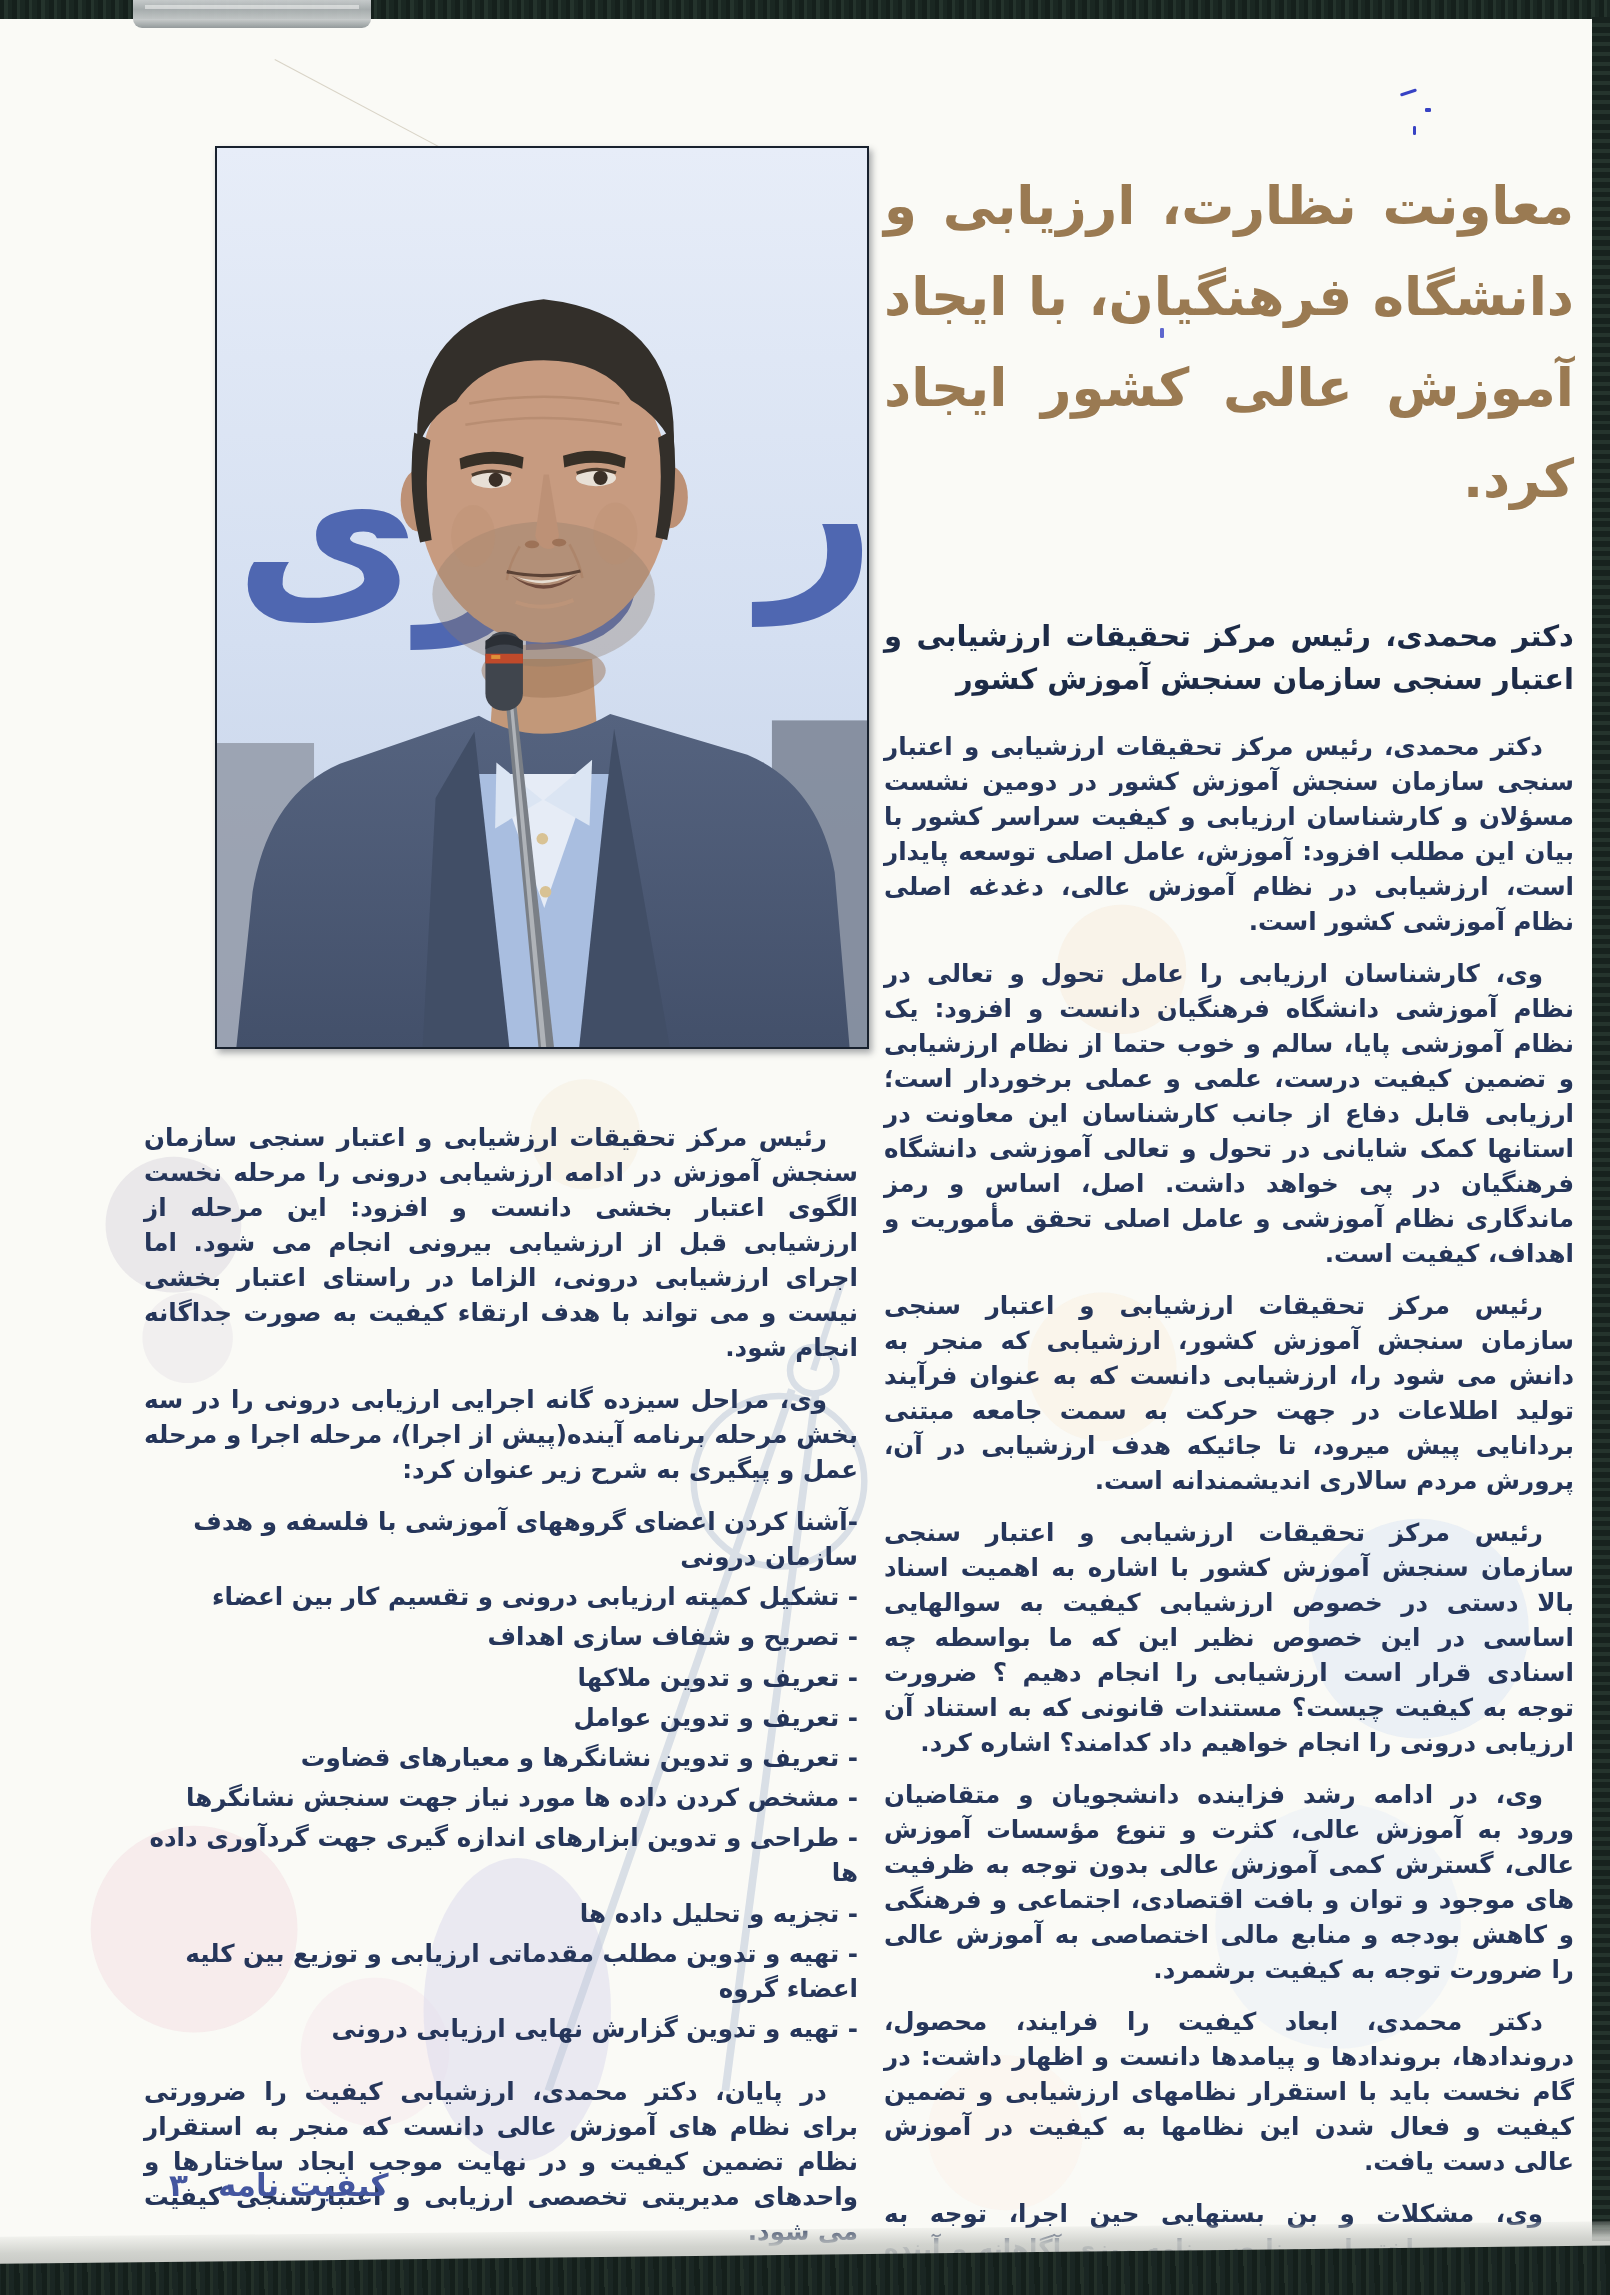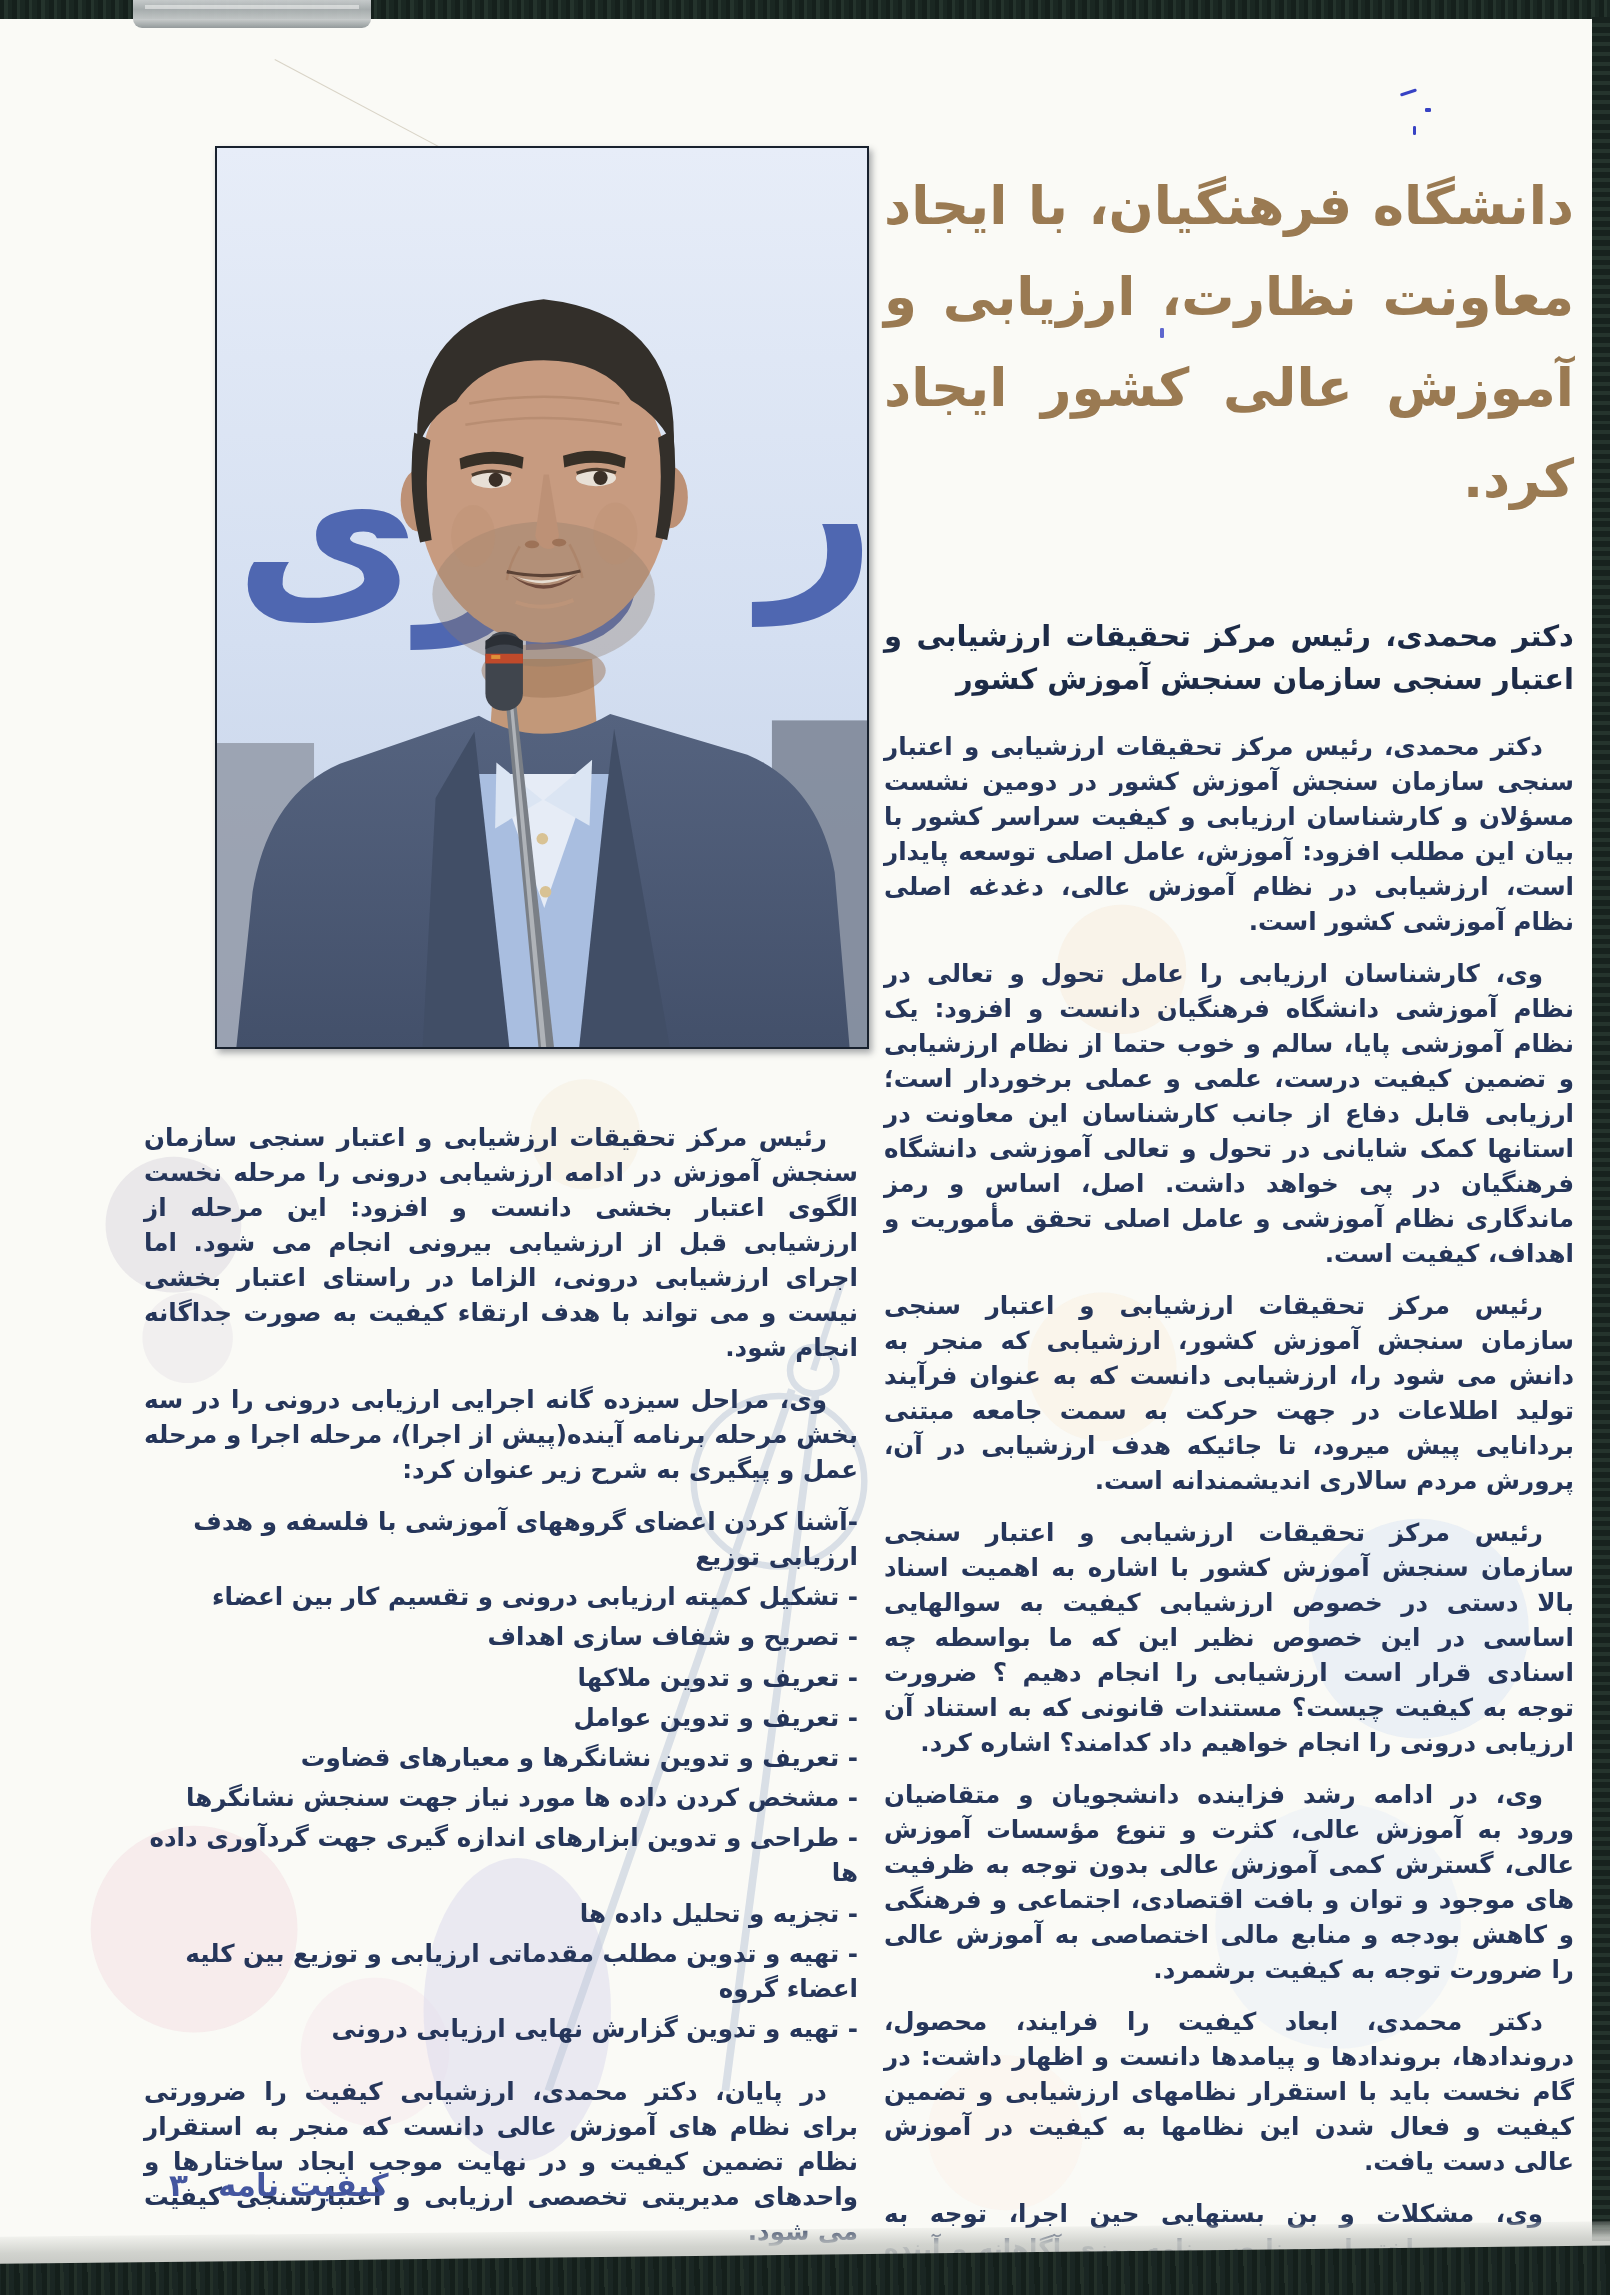--- a/index.html
+++ b/index.html
@@ -142,43 +142,43 @@
         <path d="M453 862 L458 862 L509 1390 L501 1390 Z" fill="#c6c9cd" opacity="0.7"></path>
         <rect x="415" y="748" width="58" height="122" rx="27" fill="#40454d"></rect>
         <path d="M415 775 Q444 760 473 775 L473 762 Q444 742 415 762 Z" fill="#2b2f35"></path>
         <rect x="415" y="782" width="58" height="15" fill="#c04a2b"></rect>
         <rect x="424" y="784" width="14" height="6" fill="#e8a23c" opacity="0.8"></rect>
       </g>
     </svg>
   </figure>
 
   <header class="headline">
+    <div class="hl">معاونت نظارت، ارزیابی و</div>
     <div class="hl">دانشگاه فرهنگیان، با ایجاد</div>
-    <div class="hl">معاونت نظارت، ارزیابی و</div>
     <div class="hl">آموزش عالی کشور ایجاد</div>
     <div class="hl last">کرد.</div>
   </header>
 
   <p class="byline">دکتر محمدی، رئیس مرکز تحقیقات ارزشیابی و اعتبار سنجی سازمان سنجش آموزش کشور</p>
 
   <section class="col col-right">
     <p class="para">دکتر محمدی، رئیس مرکز تحقیقات ارزشیابی و اعتبار سنجی سازمان سنجش آموزش کشور در دومین نشست مسؤلان و کارشناسان ارزیابی و کیفیت سراسر کشور با بیان این مطلب افزود: آموزش، عامل اصلی توسعه پایدار است، ارزشیابی در نظام آموزش عالی، دغدغه اصلی نظام آموزشی کشور است.</p>
     <p class="para">وی، کارشناسان ارزیابی را عامل تحول و تعالی در نظام آموزشی دانشگاه فرهنگیان دانست و افزود: یک نظام آموزشی پایا، سالم و خوب حتما از نظام ارزشیابی و تضمین کیفیت درست، علمی و عملی برخوردار است؛ ارزیابی قابل دفاع از جانب کارشناسان این معاونت در استانها کمک شایانی در تحول و تعالی آموزشی دانشگاه فرهنگیان در پی خواهد داشت. اصل، اساس و رمز ماندگاری نظام آموزشی و عامل اصلی تحقق مأموریت و اهداف، کیفیت است.</p>
     <p class="para">رئیس مرکز تحقیقات ارزشیابی و اعتبار سنجی سازمان سنجش آموزش کشور، ارزشیابی که منجر به دانش می شود را، ارزشیابی دانست که به عنوان فرآیند تولید اطلاعات در جهت حرکت به سمت جامعه مبتنی بردانایی پیش میرود، تا جائیکه هدف ارزشیابی در آن، پرورش مردم سالاری اندیشمندانه است.</p>
     <p class="para">رئیس مرکز تحقیقات ارزشیابی و اعتبار سنجی سازمان سنجش آموزش کشور با اشاره به اهمیت اسناد بالا دستی در خصوص ارزشیابی کیفیت به سوالهایی اساسی در این خصوص نظیر این که ما بواسطه چه اسنادی قرار است ارزشیابی را انجام دهیم ؟ ضرورت توجه به کیفیت چیست؟ مستندات قانونی که به استناد آن ارزیابی درونی را انجام خواهیم داد کدامند؟ اشاره کرد.</p>
     <p class="para">وی، در ادامه رشد فزاینده دانشجویان و متقاضیان ورود به آموزش عالی، کثرت و تنوع مؤسسات آموزش عالی، گسترش کمی آموزش عالی بدون توجه به ظرفیت های موجود و توان و بافت اقتصادی، اجتماعی و فرهنگی و کاهش بودجه و منابع مالی اختصاصی به آموزش عالی را ضرورت توجه به کیفیت برشمرد.</p>
     <p class="para">دکتر محمدی، ابعاد کیفیت را فرایند، محصول، دروندادها، بروندادها و پیامدها دانست و اظهار داشت: در گام نخست باید با استقرار نظامهای ارزشیابی و تضمین کیفیت و فعال شدن این نظامها به کیفیت در آموزش عالی دست یافت.</p>
     <p class="para">وی، مشکلات و بن بستهایی حین اجرا، توجه به محدودیت در اختصاص منابع، برنامه ریزی آگاهانه و آینده نگر، تشخیص نقاط قوت و ضعف، پیشنهاد برای اصلاح مشکلات و امکان مقایسه واحدهای آموزشی را از عمده اهداف ارزشیابی عنوان کرد.</p>
 
   </section>
 
   <section class="col col-left">
     <p class="para">رئیس مرکز تحقیقات ارزشیابی و اعتبار سنجی سازمان سنجش آموزش در ادامه ارزشیابی درونی را مرحله نخست الگوی اعتبار بخشی دانست و افزود: این مرحله از ارزشیابی قبل از ارزشیابی بیرونی انجام می شود. اما اجرای ارزشیابی درونی، الزاما در راستای اعتبار بخشی نیست و می تواند با هدف ارتقاء کیفیت به صورت جداگانه انجام شود.</p>
     <p class="para">وی، مراحل سیزده گانه اجرایی ارزیابی درونی را در سه بخش مرحله برنامه آینده(پیش از اجرا)، مرحله اجرا و مرحله عمل و پیگیری به شرح زیر عنوان کرد:</p>
-    <div class="li">-آشنا کردن اعضای گروههای آموزشی با فلسفه و هدف ارزیابی توزیع</div>
+    <div class="li">-آشنا کردن اعضای گروههای آموزشی با فلسفه و هدف سازمان درونی</div>
     <div class="li">- تشکیل کمیته ارزیابی درونی و تقسیم کار بین اعضاء</div>
     <div class="li">- تصریح و شفاف سازی اهداف</div>
     <div class="li">- تعریف و تدوین ملاکها</div>
     <div class="li">- تعریف و تدوین عوامل</div>
     <div class="li">- تعریف و تدوین نشانگرها و معیارهای قضاوت</div>
     <div class="li">- مشخص کردن داده ها مورد نیاز جهت سنجش نشانگرها</div>
     <div class="li">- طراحی و تدوین ابزارهای اندازه گیری جهت گردآوری داده ها</div>
     <div class="li">- تجزیه و تحلیل داده ها</div>
     <div class="li">- تهیه و تدوین مطلب مقدماتی ارزیابی و توزیع بین کلیه اعضاء گروه</div>
     <div class="li" style="margin-bottom:28px">- تهیه و تدوین گزارش نهایی ارزیابی درونی</div>

